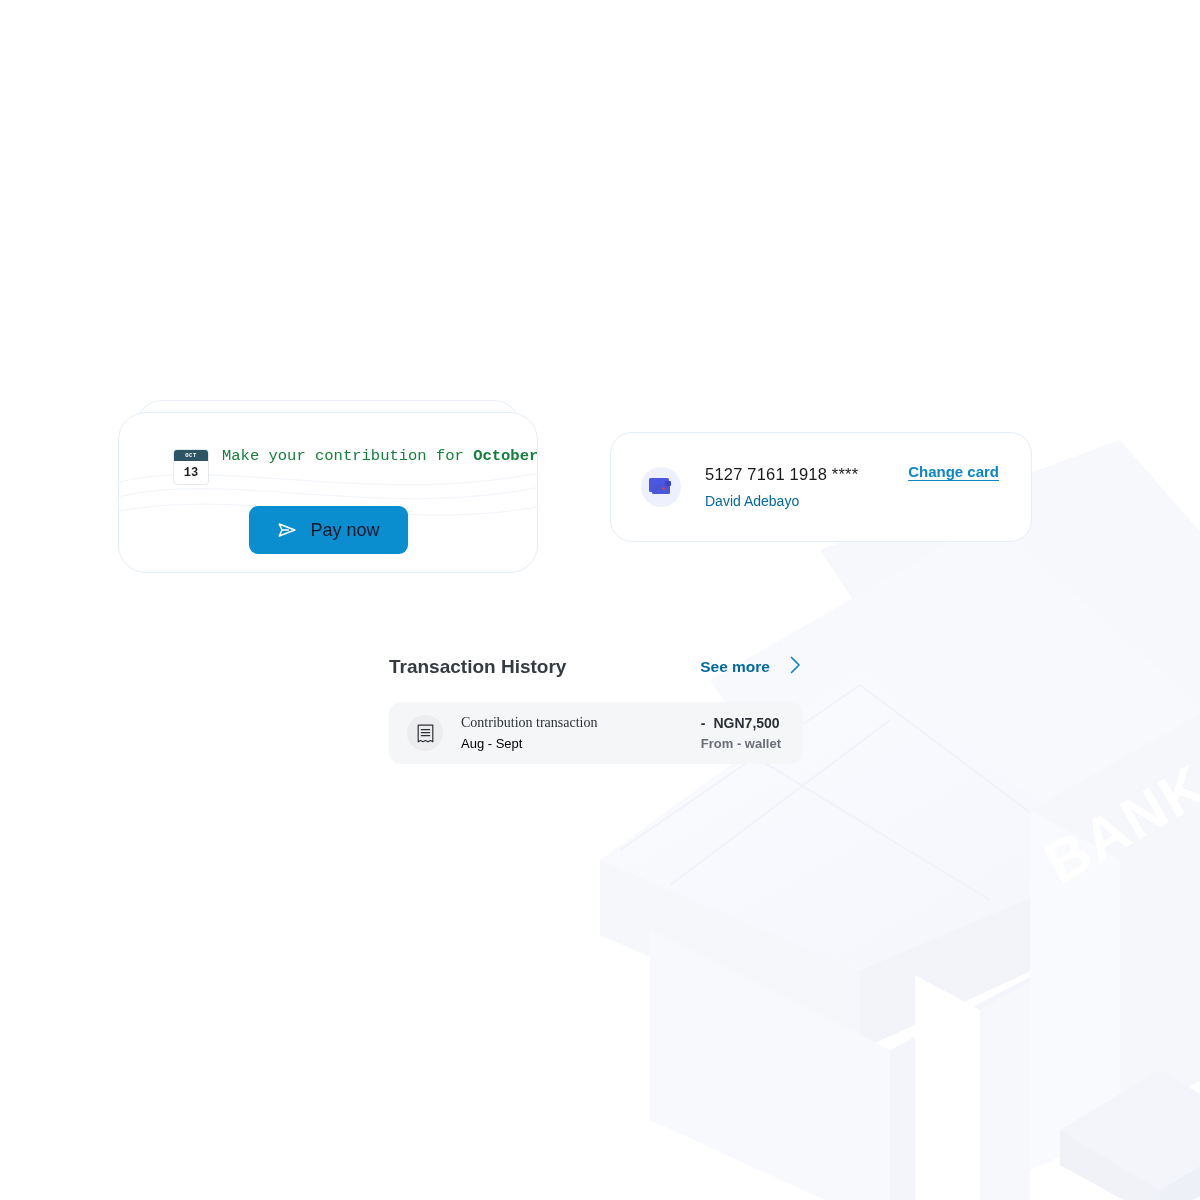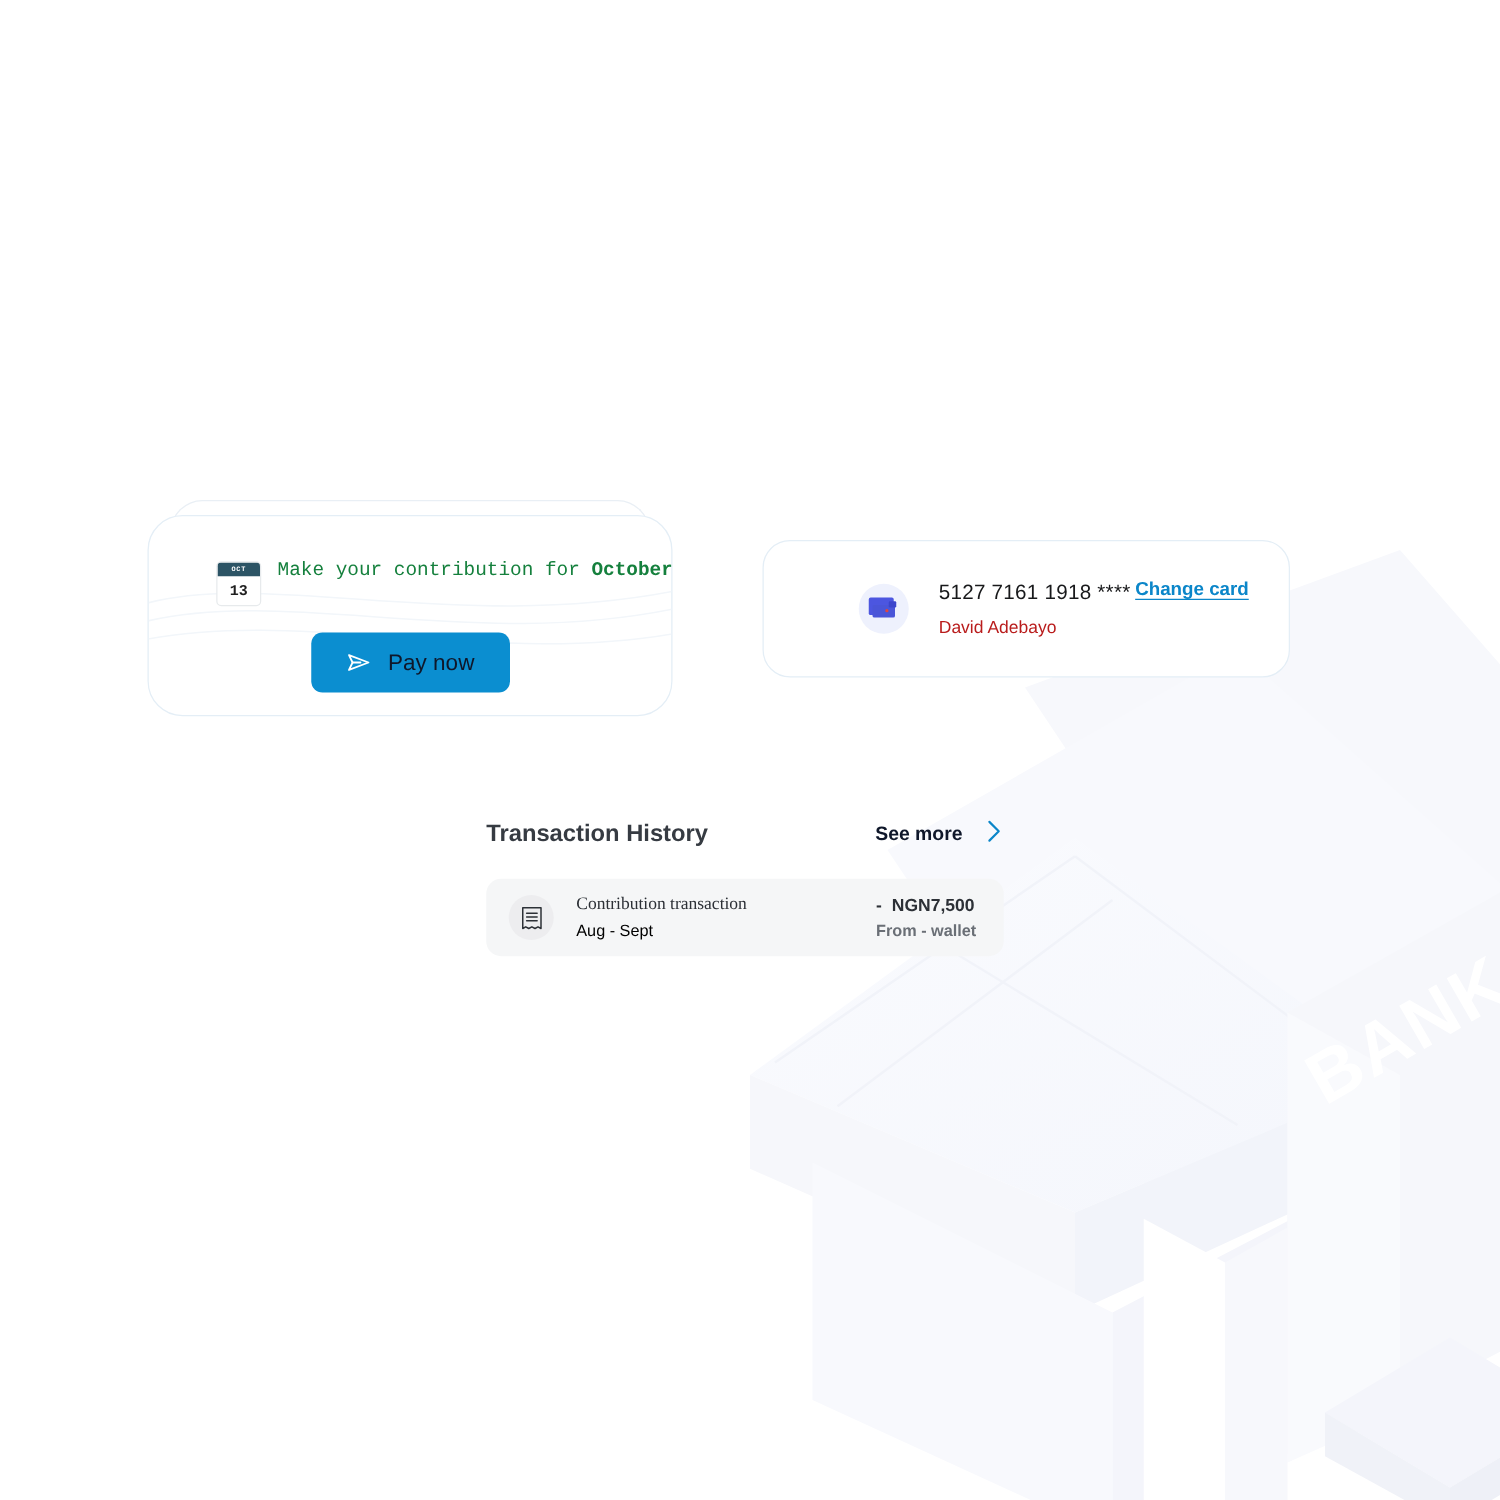--- a/index.html
+++ b/index.html
@@ -154,21 +154,20 @@
     top: 432px;
     width: 422px;
     height: 110px;
     background: #ffffff;
     border: 1px solid #e4eef6;
     border-radius: 22px;
     box-sizing: border-box;
     z-index: 2;
     display: flex;
     align-items: center;
-    padding-left: 46px;
   }
   .wallet-badge {
     margin-left: 30px;
     width: 40px;
     height: 40px;
     flex: 0 0 40px;
     border-radius: 50%;
     background: #eef1fd;
     display: flex;
     align-items: center;
@@ -180,21 +179,21 @@
   }
   .card-number {
     font-size: 16.5px;
     color: #18191b;
     letter-spacing: 0.2px;
     white-space: nowrap;
   }
   .card-holder {
     margin-top: 9px;
     font-size: 14px;
-    color: #b91c1c;
+    color: #0369a1;
   }
   .change-card {
     margin-right: 32px;
     font-size: 15px;
     color: #0b86c9;
     text-decoration: underline;
     text-underline-offset: 3px;
     white-space: nowrap;
     cursor: pointer;
     align-self: flex-start;
@@ -223,21 +222,21 @@
   .see-more-wrap {
     display: flex;
     align-items: center;
     gap: 20px;
     cursor: pointer;
     padding-right: 2px;
   }
   .see-more {
     font-size: 15.5px;
     font-weight: 700;
-    color: #0f172a;
+    color: #0369a1;
   }
 
   .txn-list { margin-top: 24px; }
   .txn-row {
     display: flex;
     align-items: center;
     background: #f5f6f7;
     border-radius: 12px;
     height: 62px;
     padding: 0 22px 0 18px;

